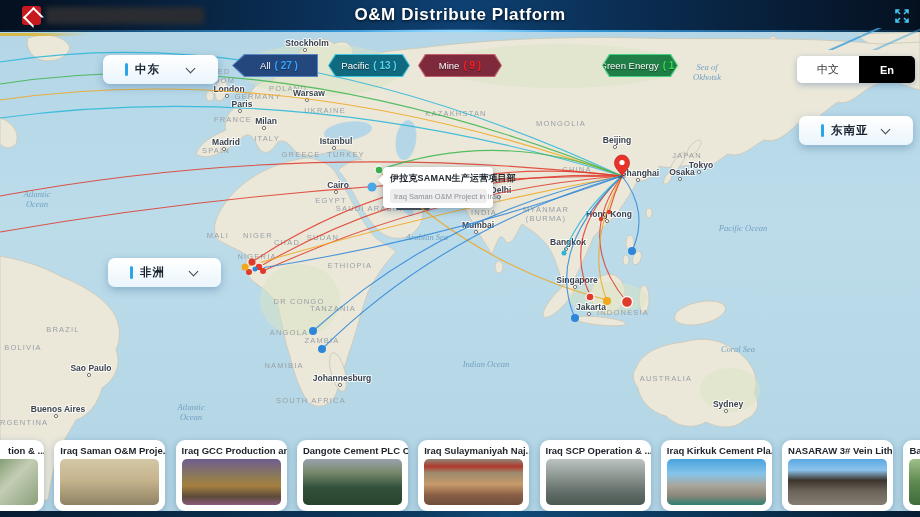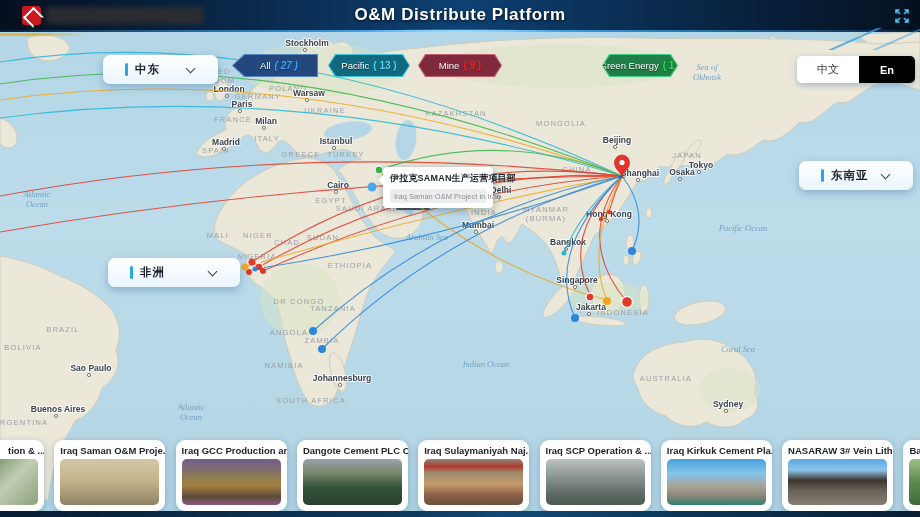--- a/index.html
+++ b/index.html
@@ -298,21 +298,21 @@
   <div id="deco-right">
     <div style="left:10px; top:10px; width:70px;"></div>
     <div style="left:45px; top:14px; width:70px; opacity:.5;"></div>
   </div>
 
   <div id="filters">
       <div class="chip" style="left: 232px; width: 86px;">
         <div class="outer chip-arrow" style="background: rgb(85, 133, 196);"></div>
         <div class="inner chip-arrow" style="background: rgb(36, 72, 125); padding-left: 8px;">
           <span class="lab">All</span>
-          <span class="cnt" style="color: rgb(47, 168, 255); font-style: italic;">( 27 )</span>
+          <span class="cnt" style="color: rgb(47, 168, 255);">( 27 )</span>
         </div>
       </div>
       <div class="chip" style="left: 328px; width: 82px;">
         <div class="outer chip-hex" style="background: rgb(63, 196, 222);"></div>
         <div class="inner chip-hex" style="background: rgb(17, 105, 127);">
           <span class="lab">Pacific</span>
           <span class="cnt" style="color: rgb(84, 212, 242);">( 13 )</span>
         </div>
       </div>
       <div class="chip" style="left: 418px; width: 84px;">
@@ -329,26 +329,26 @@
           <span class="cnt" style="color: rgb(46, 226, 78);">( 1 )</span>
         </div>
       </div>
     </div>
 
   <div class="region-dd" style="left:103px; top:55px; width:115px;">
     <div class="bar"></div>
     <div class="lbl">中东</div>
     <div class="chev"></div>
   </div>
-  <div class="region-dd" style="left:799px; top:116px; width:114px;margin-top:45px;">
+  <div class="region-dd" style="left:799px; top:116px; width:114px;">
     <div class="bar"></div>
     <div class="lbl">东南亚</div>
     <div class="chev"></div>
   </div>
-  <div class="region-dd" style="left:108px; top:258px; width:132px;">
+  <div class="region-dd" style="left:108px; top:258px; width:113px;">
     <div class="bar"></div>
     <div class="lbl">非洲</div>
     <div class="chev"></div>
   </div>
 
   <div id="lang-toggle">
     <div id="lang-zh">中文</div>
     <div id="lang-en">En</div>
   </div>
 

